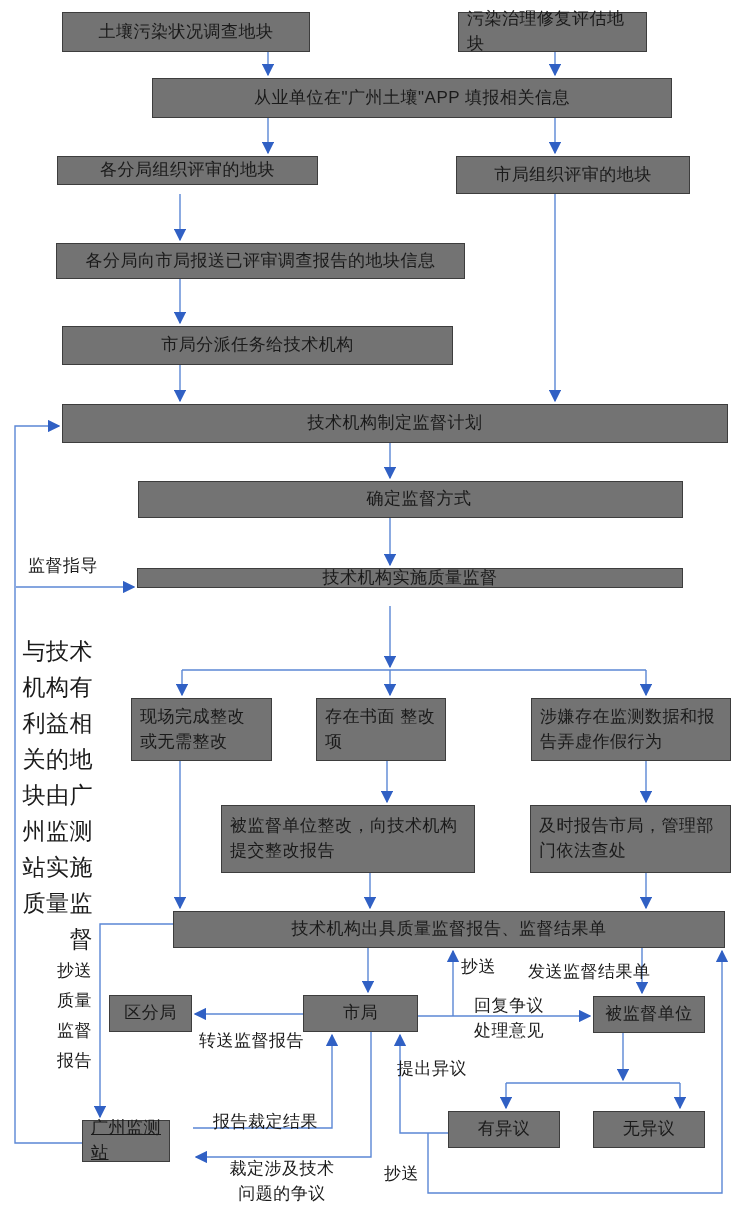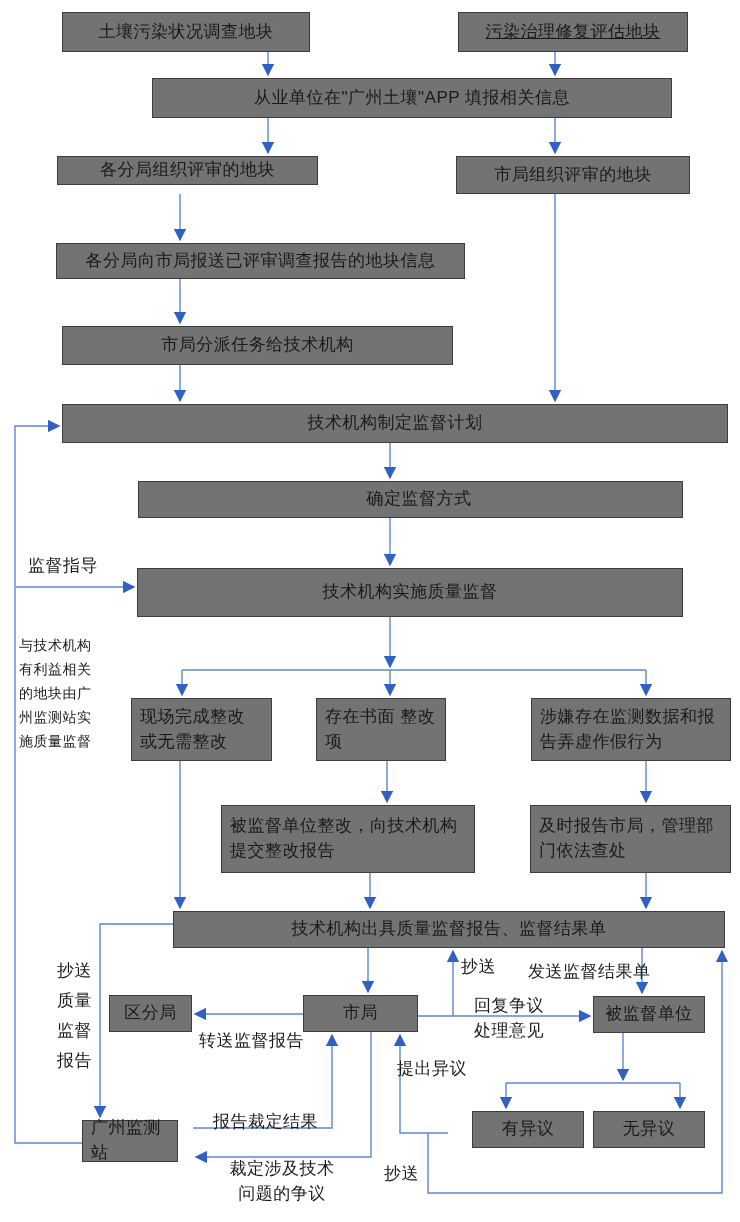--- a/index.html
+++ b/index.html
@@ -15,22 +15,22 @@
     display:flex;align-items:center;justify-content:center;
     font-size:17px;line-height:1.45;
     padding:2px 8px;letter-spacing:0.5px;
   }
   .lbl{
     position:absolute;z-index:3;font-size:17px;line-height:1.4;
     white-space:nowrap;letter-spacing:0.5px;
   }
   .lbl.wrap{white-space:normal;}
   .side-note{
-    position:absolute;z-index:3;font-size:14px;line-height:24px;
-    text-align:left;letter-spacing:0.5px;
+    position:absolute;z-index:3;font-size:23px;line-height:36px;
+    text-align:right;letter-spacing:0.5px;
   }
   .v-stack{
     position:absolute;z-index:3;font-size:17px;line-height:30px;
     text-align:left;letter-spacing:0.5px;
   }
   .two-line{line-height:25px;text-align:center;}
 </style>
 </head>
 <body>
 
@@ -86,41 +86,41 @@
 
     <path d="M173,924 L100,924 L100,1117" marker-end="url(#arr)"></path>
 
     <path d="M82,1143 L15,1143 L15,426 L59,426" marker-end="url(#arr)"></path>
 
     <path d="M16,587 L134,587" marker-end="url(#arr)"></path>
   </g>
 </svg>
 
 <div class="node" style="left:62px;top:12px;width:248px;height:40px;">土壤污染状况调查地块</div>
-<div class="node" style="left:458px;top:12px;width:230px;height:40px;text-decoration:underline;">污染治理修复评估地块</div>
+<div class="node" style="left:458px;top:12px;width:189px;height:40px;">污染治理修复评估地块</div>
 <div class="node" style="left:152px;top:78px;width:520px;height:40px;">从业单位在"广州土壤"APP 填报相关信息</div>
 <div class="node" style="left:57px;top:156px;width:261px;height:29px;">各分局组织评审的地块</div>
 <div class="node" style="left:456px;top:156px;width:234px;height:38px;">市局组织评审的地块</div>
 <div class="node" style="left:56px;top:243px;width:409px;height:36px;">各分局向市局报送已评审调查报告的地块信息</div>
 <div class="node" style="left:62px;top:326px;width:391px;height:39px;">市局分派任务给技术机构</div>
 <div class="node" style="left:62px;top:404px;width:666px;height:39px;">技术机构制定监督计划</div>
 <div class="node" style="left:138px;top:481px;width:545px;height:37px;padding-left:25px;">确定监督方式</div>
-<div class="node" style="left:137px;top:568px;width:546px;height:49px;">技术机构实施质量监督</div>
+<div class="node" style="left:137px;top:568px;width:546px;height:20px;">技术机构实施质量监督</div>
 <div class="node" style="left:131px;top:698px;width:141px;height:63px;">现场完成整改 或无需整改</div>
 <div class="node" style="left:316px;top:698px;width:130px;height:63px;">存在书面 整改项</div>
 <div class="node" style="left:531px;top:698px;width:200px;height:63px;">涉嫌存在监测数据和报告弄虚作假行为</div>
 <div class="node" style="left:221px;top:805px;width:254px;height:68px;">被监督单位整改，向技术机构提交整改报告</div>
 <div class="node" style="left:530px;top:805px;width:201px;height:68px;">及时报告市局，管理部门依法查处</div>
 <div class="node" style="left:173px;top:911px;width:552px;height:37px;">技术机构出具质量监督报告、监督结果单</div>
 <div class="node" style="left:109px;top:995px;width:83px;height:37px;">区分局</div>
 <div class="node" style="left:303px;top:995px;width:115px;height:37px;">市局</div>
 <div class="node" style="left:593px;top:996px;width:112px;height:37px;">被监督单位</div>
-<div class="node" style="left:472px;top:1111px;width:112px;height:37px;">有异议</div>
+<div class="node" style="left:448px;top:1111px;width:112px;height:37px;">有异议</div>
 <div class="node" style="left:593px;top:1111px;width:112px;height:37px;">无异议</div>
-<div class="node" style="left:82px;top:1120px;width:96px;height:42px;">广州监测站</div>
+<div class="node" style="left:82px;top:1120px;width:88px;height:42px;text-decoration:underline;">广州监测站</div>
 
 <div class="lbl" style="left:28px;top:554px;">监督指导</div>
 <div class="side-note" style="left:19px;top:633px;width:74px;">与技术机构有利益相关的地块由广州监测站实施质量监督</div>
 <div class="v-stack" style="left:57px;top:956px;width:36px;">抄送质量监督报告</div>
 <div class="lbl" style="left:199px;top:1029px;">转送监督报告</div>
 <div class="lbl" style="left:213px;top:1097px;margin-top:13px;">报告裁定结果</div>
 <div class="lbl wrap two-line" style="left:224px;top:1156px;width:116px;">裁定涉及技术问题的争议</div>
 <div class="lbl" style="left:384px;top:1162px;">抄送</div>
 <div class="lbl" style="left:397px;top:1057px;">提出异议</div>
 <div class="lbl wrap two-line" style="left:472px;top:993px;width:74px;">回复争议处理意见</div>

